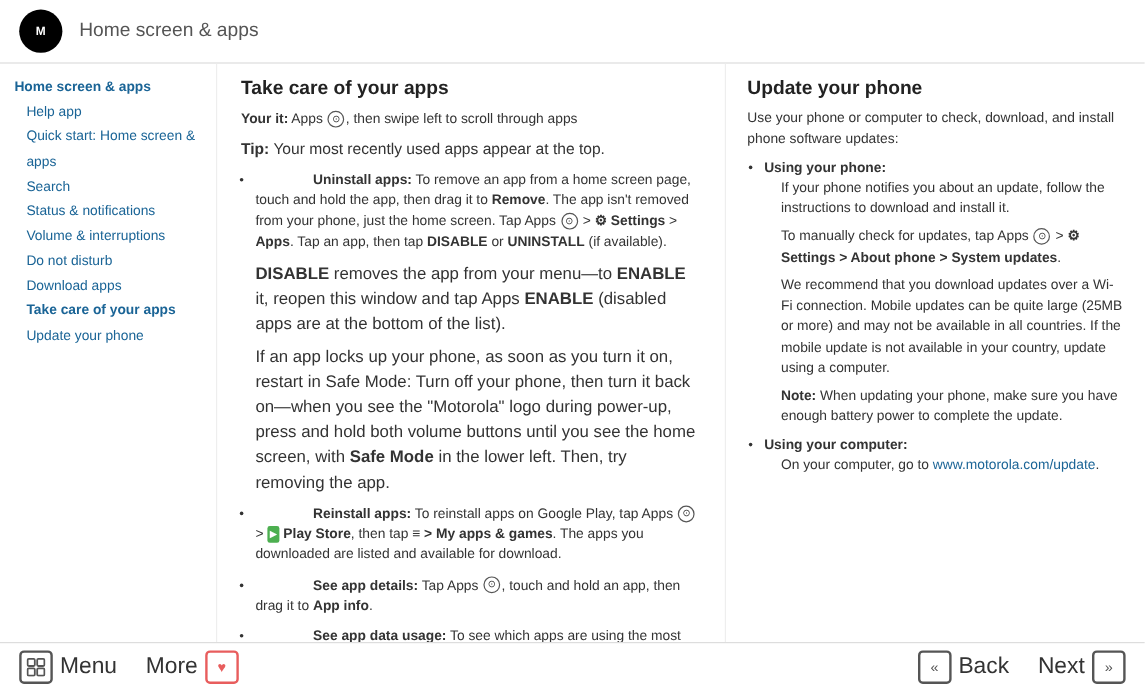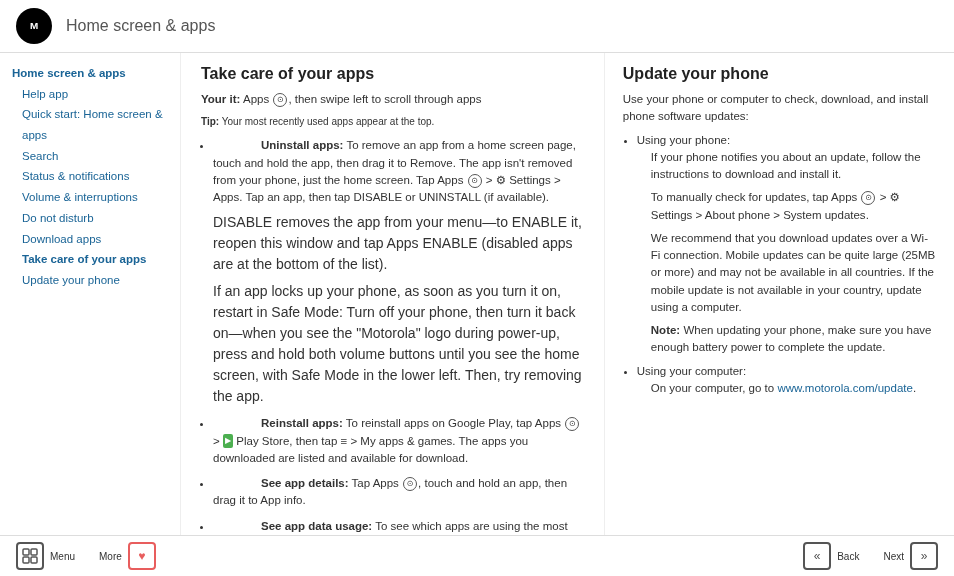--- a/index.html
+++ b/index.html
@@ -108,21 +108,21 @@
 
     .find-it {
       margin-bottom: 6px;
       font-size: 11.5px;
       line-height: 1.5;
     }
     .find-it .label-bold { font-weight: bold; }
 
     .tip {
       margin-bottom: 8px;
-      font-size: 10px;
+      font-size: 13px;
       line-height: 1.5;
     }
     .tip .label-bold { font-weight: bold; }
 
     .bullet-list {
       margin-left: 12px;
       margin-bottom: 4px;
     }
     .bullet-item {
       margin-bottom: 8px;
@@ -132,21 +132,21 @@
     }
     .bullet-item .item-title { font-weight: bold; padding-left: 48px; }
 
     .sub-para {
       margin-top: 6px;
       margin-bottom: 6px;
       font-size: 14px;
       line-height: 1.5;
       margin-left: 0;
     }
-    .bold { font-weight: normal; }
+    .bold { font-weight: bold; }
 
     
     .right-panel h2.panel-title {
       font-size: 16px;
     }
     .right-panel p {
       font-size: 11.5px;
       line-height: 1.5;
       margin-bottom: 6px;
     }
@@ -205,21 +205,21 @@
       align-items: center;
       justify-content: center;
       font-size: 12px;
       color: #555;
     }
     .footer-icon.heart {
       border-color: #e85d5d;
       color: #e85d5d;
     }
     .footer-label {
-      font-size: 10px;
+      font-size: 19px;
       font-weight: normal;
     }
 
     
     .icon-apps {
       display: inline-flex;
       align-items: center;
       justify-content: center;
       width: 14px;
       height: 14px;

